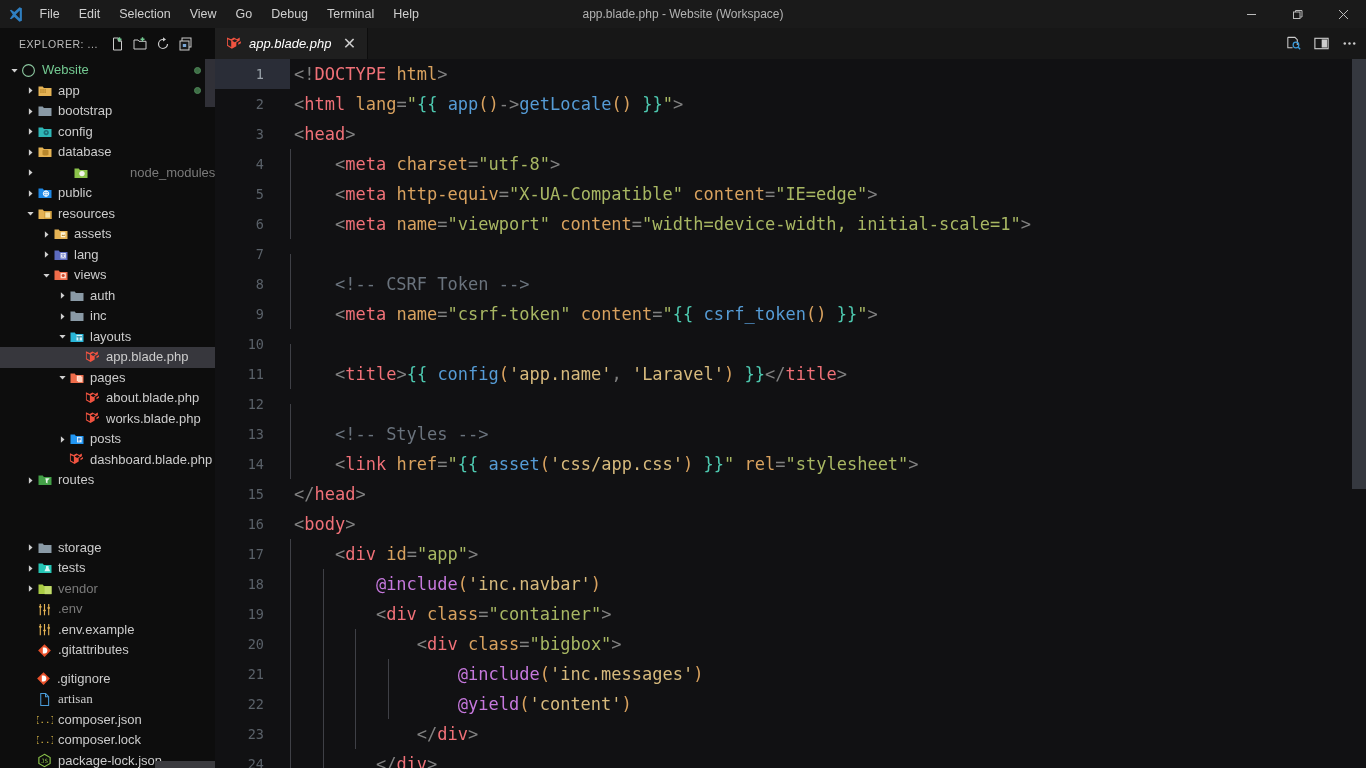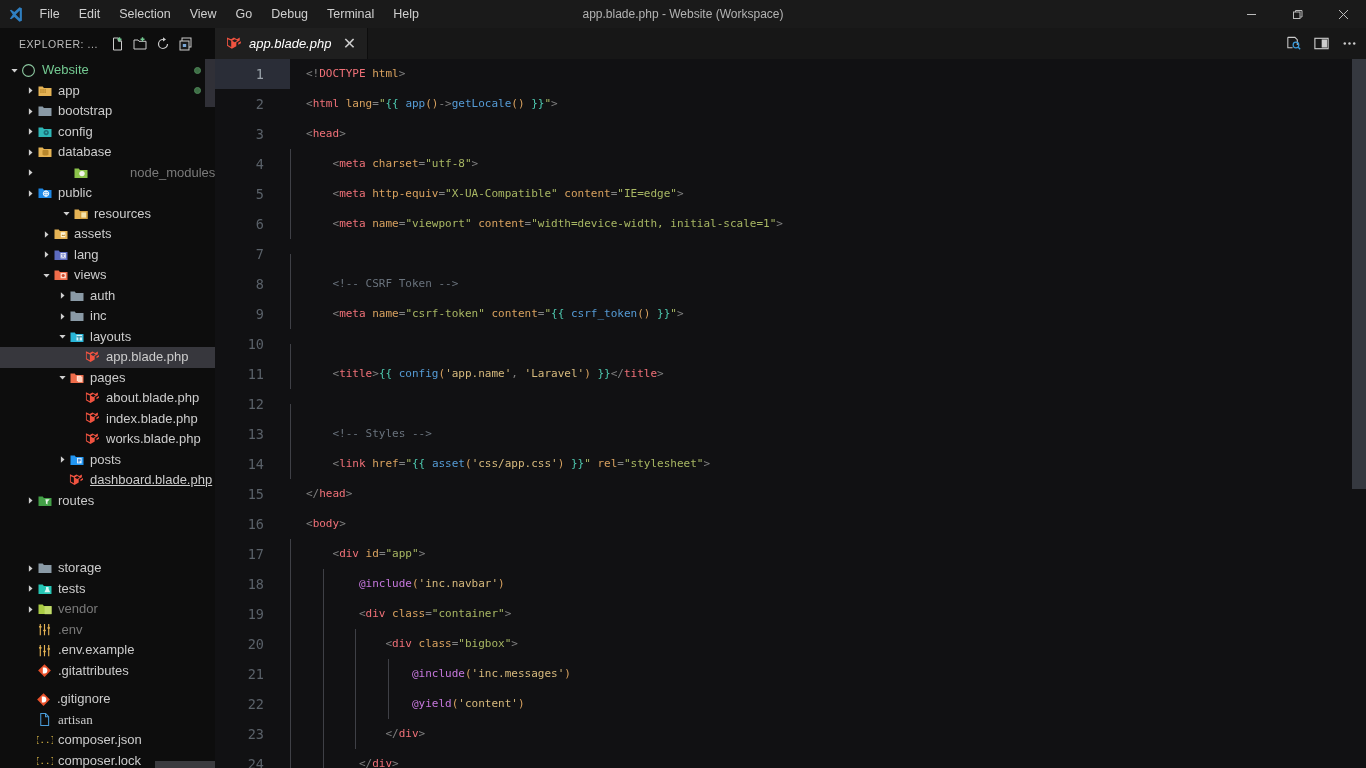--- a/index.html
+++ b/index.html
@@ -121,22 +121,22 @@
     font-family:"DejaVu Sans Mono", monospace;
   }
   .codescroll { position:relative; }
   .cline { height:30px; display:flex; align-items:center; position:relative; }
   .gutter {
     width:75px; flex:0 0 75px; text-align:right; padding-right:26px;
     font-size:13.5px; color:#5a6169; line-height:30px; user-select:none;
   }
   .cline.active .gutter { color:#9aa2aa; background:#2a2d37; }
   .code {
-    flex:1 1 auto; font-size:11px; line-height:30px; white-space:pre;
-    padding-left:16px; color:#d4d4d4; position:relative;
+    flex:1 1 auto; font-size:17px; line-height:30px; white-space:pre;
+    padding-left:4px; color:#d4d4d4; position:relative;
   }
   .guide {
     position:absolute; top:0; height:30px; width:1px; background:#3f4046;
   }
   
   .t-punct   { color:#808080; }
   .t-tag     { color:#f07178; }
   .t-attr    { color:#d9a25f; }
   .t-str     { color:#a8b763; }
   .t-blade   { color:#4ec9b0; }
@@ -332,21 +332,21 @@
             </span>
             <span class="ficon">
               <svg width="16" height="16" viewBox="0 0 16 16">
                 <path d="M1.5 3.5h4.2l1.2 1.5h7.6v8H1.5z" fill="#1e88e5"></path>
                 <circle cx="9" cy="8.6" r="2.7" fill="none" stroke="#fff" stroke-width="1"></circle>
                 <path d="M6.3 8.6h5.4M9 5.9c1.3 1.6 1.3 3.8 0 5.4M9 5.9c-1.3 1.6-1.3 3.8 0 5.4" fill="none" stroke="#fff" stroke-width=".8"></path>
               </svg>
             </span>
             <span class="rlabel">public</span>
           </div>
-          <div class="row" style="padding-left: 22px; margin-left: 36px;">
+          <div class="row" style="padding-left: 22px;">
             <span class="twisty">
               <svg width="9" height="9" viewBox="0 0 10 10">
                 <path d="M1.5 3.2h7L5 7.2z" fill="#cfcfcf"></path>
               </svg>
             </span>
             <span class="ficon">
               <svg width="16" height="16" viewBox="0 0 16 16">
                 <path d="M1.5 3.5h4.2l1.2 1.5h7.6v8H1.5z" fill="#e5b354"></path>
                 <path d="M7 5h7.5v8H7z" fill="#d4a13f"></path>
                 <rect x="8.3" y="6.4" width="4.8" height="5.2" fill="#f5e2a8"></rect>
@@ -473,47 +473,38 @@
             </span>
             <span class="rlabel">about.blade.php</span>
           </div>
           <div class="row" style="padding-left: 70px;">
             <span class="twisty"></span>
             <span class="ficon">
               <svg width="15" height="15" viewBox="0 0 24 24">
                 <path d="M1.5 4.6v10.2l7.3 4.3 6.7-3.9V9.6l5.1-3V2.3l-4.3 2.5-4.4-2.6-4.3 2.5-6.1-2.6v2.5zm1.3.4 5 2.1v9.4l-5-2.9V5zm6.3 2.2 4-2.3 4 2.3-4 2.3-4-2.3zm9.3 3 3.9-2.3v2.8l-3.9 2.3v-2.8z" fill="#f05340"></path>
               </svg>
             </span>
-            <span class="rlabel">index.blade.php</span>
-          </div>
-          <div class="row" style="padding-left: 70px;">
-            <span class="twisty"></span>
-            <span class="ficon">
-              <svg width="15" height="15" viewBox="0 0 24 24">
-                <path d="M1.5 4.6v10.2l7.3 4.3 6.7-3.9V9.6l5.1-3V2.3l-4.3 2.5-4.4-2.6-4.3 2.5-6.1-2.6v2.5zm1.3.4 5 2.1v9.4l-5-2.9V5zm6.3 2.2 4-2.3 4 2.3-4 2.3-4-2.3zm9.3 3 3.9-2.3v2.8l-3.9 2.3v-2.8z" fill="#f05340"></path>
-              </svg>
-            </span>
             <span class="rlabel">works.blade.php</span>
           </div>
           <div class="row" style="padding-left: 54px;">
             <span class="twisty">
               <svg width="9" height="9" viewBox="0 0 10 10">
                 <path d="M3.2 1.5v7l4-3.5z" fill="#cfcfcf"></path>
               </svg>
             </span>
             <span class="ficon">
               <svg width="16" height="16" viewBox="0 0 16 16">
                 <path d="M1.5 3.5h4.2l1.2 1.5h7.6v8H1.5z" fill="#2196f3"></path>
                 <rect x="8" y="5.9" width="4.6" height="5.5" fill="#e3f2fd"></rect>
                 <path d="M8.9 7.3h2.8M8.9 8.6h2.8M8.9 9.9h1.8" stroke="#1565c0" stroke-width=".8"></path>
               </svg>
             </span>
             <span class="rlabel">posts</span>
           </div>
-          <div class="row" style="padding-left: 54px; text-decoration: underline;">
+          <div class="row" style="padding-left: 54px;">
             <span class="twisty"></span>
             <span class="ficon">
               <svg width="15" height="15" viewBox="0 0 24 24">
                 <path d="M1.5 4.6v10.2l7.3 4.3 6.7-3.9V9.6l5.1-3V2.3l-4.3 2.5-4.4-2.6-4.3 2.5-6.1-2.6v2.5zm1.3.4 5 2.1v9.4l-5-2.9V5zm6.3 2.2 4-2.3 4 2.3-4 2.3-4-2.3zm9.3 3 3.9-2.3v2.8l-3.9 2.3v-2.8z" fill="#f05340"></path>
               </svg>
             </span>
             <span class="rlabel">dashboard.blade.php</span>
           </div>
           <div class="row" style="padding-left: 22px;">
             <span class="twisty">

